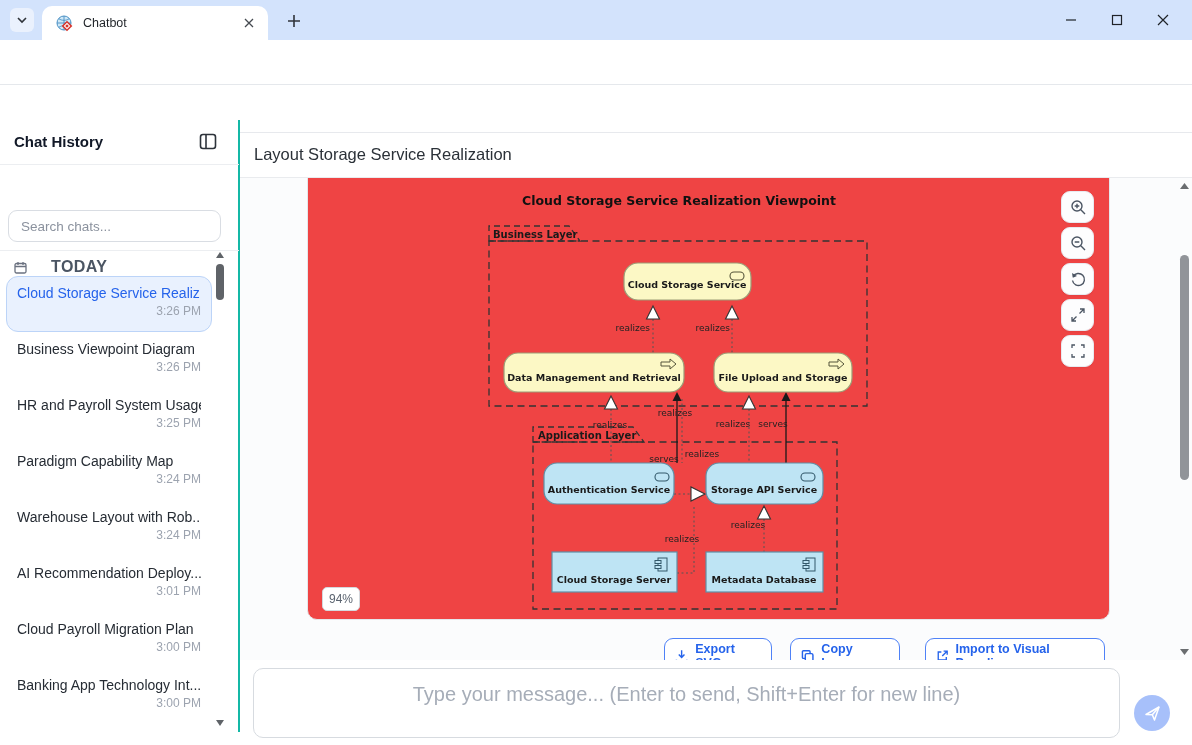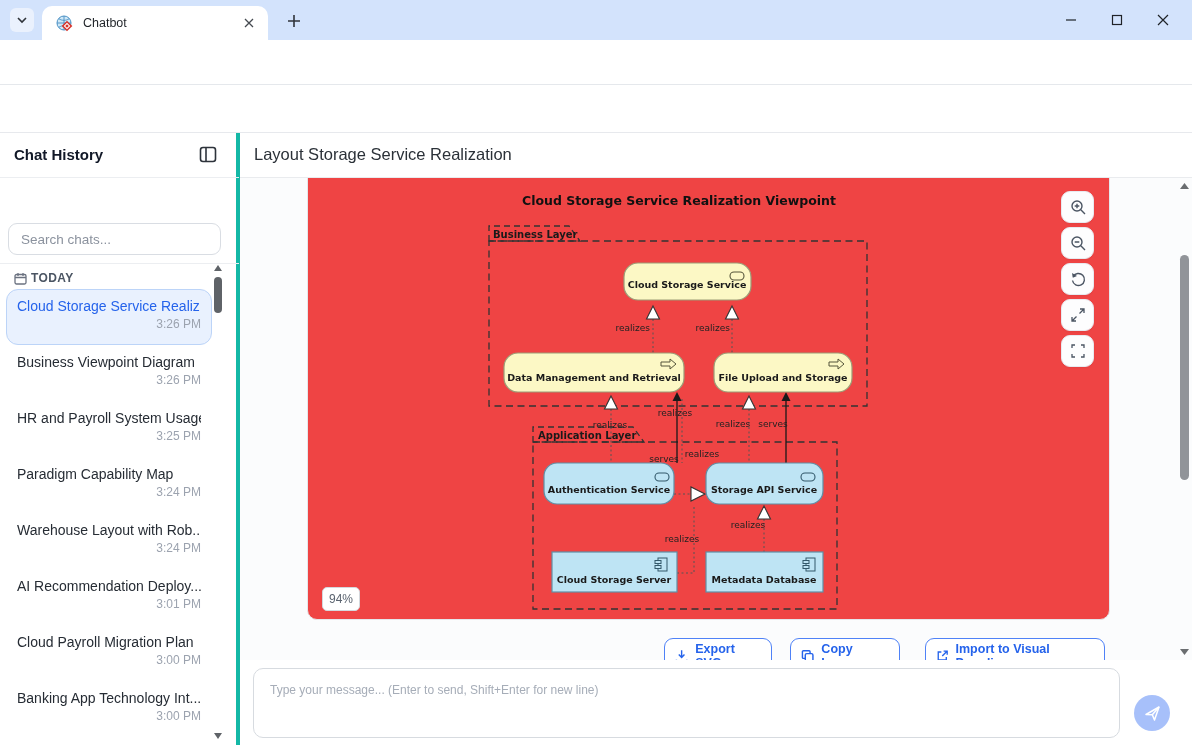--- a/index.html
+++ b/index.html
@@ -30,29 +30,29 @@
   .app-header { position:absolute; left:0; top:85px; width:1192px; height:48px; background:#fff; border-bottom:1px solid #e7e9ed; }
   .vp-logo { position:absolute; left:12px; top:94px; }
   .app-name { position:absolute; left:48px; top:94px; font-size:15px; font-weight:bold; color:#1f2430; }
   .powered { position:absolute; left:48px; top:112px; font-size:11.5px; color:#6b7280; }
   .powered a { color:#6b7280; text-decoration:underline; }
   .hdr-ic { position:absolute; top:99px; width:22px; height:22px; color:#24292f; }
   .more-apps { position:absolute; left:1067px; top:94px; width:72px; height:30px; border-radius:16px; background:#18a878; color:#fff; font-size:13px; font-weight:bold; display:flex; align-items:center; justify-content:center; }
   .bot-badge { position:absolute; left:1148px; top:91px; width:36px; height:36px; border-radius:50%; border:2px solid #3c4f63; background:#fff; display:flex; align-items:center; justify-content:center; }
 
   
-  .sidebar { position:absolute; left:0; top:133px; width:240px; height:612px; background:#fff; border-right:4px solid #14b8a6; }
+  .sidebar { position:absolute; left:0; top:120px; width:240px; height:612px; background:#fff; border-right:2px solid #14b8a6; }
   .sb-head { position:absolute; left:0; top:0; width:239px; height:45px; border-bottom:1px solid #eceef1; }
   .sb-title { position:absolute; left:14px; top:13px; font-size:15px; font-weight:bold; color:#111827; }
   .sb-collapse { position:absolute; right:22px; top:13px; color:#2d333b; }
   .new-chat { position:absolute; left:8px; top:53px; width:213px; height:31px; background:#4b7bec; border-radius:7px; color:#fff; font-size:13.5px; display:flex; align-items:center; justify-content:center; gap:8px; }
   .search { position:absolute; left:8px; top:90px; width:213px; height:32px; border:1px solid #d9dde3; border-radius:9px; font-family:"Liberation Sans",sans-serif; font-size:13.5px; padding:0 12px; color:#374151; background:#fff; }
   .search::placeholder { color:#8b929e; }
   .sb-div { position:absolute; left:0; top:130px; width:239px; height:1px; background:#eceef1; }
-  .today { position:absolute; left:14px; top:138px; display:flex; align-items:center; gap:4px; font-size:12px; font-weight:bold; color:#4b5563; letter-spacing:.4px; }
+  .today { position:absolute; left:14px; top:138px; display:flex; align-items:center; gap:24px; font-size:16px; font-weight:bold; color:#4b5563; letter-spacing:.4px; }
   .chat-list { position:absolute; left:0; top:156px; width:216px; }
   .chat-item { position:relative; height:56px; margin:0 4px 0 6px; padding:8px 10px; border-radius:12px; border:1px solid transparent; }
   .chat-item.selected { background:#e9f1fe; border-color:#bcd4f8; }
   .ci-title { font-size:14px; color:#262c34; white-space:nowrap; overflow:hidden; }
   .chat-item.selected .ci-title { color:#2563eb; }
   .ci-time { font-size:12px; color:#9ca3af; margin-top:3px;text-align:right; }
   .sb-scroll { position:absolute; right:13px; top:131px; width:10px; height:476px; }
   .sb-thumb { position:absolute; left:1px; top:13px; width:8px; height:36px; background:#5f6368; border-radius:4px; }
 
   
@@ -62,21 +62,21 @@
   .chat-scroll { position:absolute; left:0; top:45px; width:952px; height:482px; background:#fbfcfd; overflow:hidden; }
   .diagram-card { position:absolute; left:67px; top:-10px; width:803px; height:452px; background:#ef4444; border:1px solid #e4e7eb; border-radius:10px; }
   .zoom-badge { position:absolute; left:14px; top:418px; width:38px; height:24px; background:#fff; border:1px solid #d4d8dd; border-radius:5px; font-size:12px; color:#5b6470; display:flex; align-items:center; justify-content:center; }
   .zoom-controls { position:absolute; left:753px; top:22px; width:33px; }
   .zc-btn { width:33px; height:32px; background:#fdfdfe; border:1px solid #e8eaf0; border-radius:9px; margin-bottom:4px; box-shadow:0 1px 2px rgba(0,0,0,.05); display:flex; align-items:center; justify-content:center; color:#4b5563; }
   .page-scroll { position:absolute; right:1px; top:0; width:12px; height:482px; }
   .ps-thumb { position:absolute; left:1px; top:77px; width:9px; height:225px; background:#919499; border-radius:5px; }
   .actions-row { position:absolute; left:0; top:505px; width:952px; height:40px; }
   .act-btn { position:absolute; top:0; height:36px; background:#fff; border:1.5px solid #4f82f7; border-radius:9px; color:#2563eb; font-size:12.5px; font-weight:bold; display:flex; align-items:center; justify-content:center; gap:7px; padding:0 10px; }
   .input-bar { position:absolute; left:0; top:527px; width:952px; height:85px; background:#fff; }
-  .msg-input { position:absolute; left:13px; top:8px; width:867px; height:70px; border:1px solid #d7dbe0; border-radius:10px; padding:14px 16px; font-family:"Liberation Sans",sans-serif; font-size:12px; color:#374151; resize:none; }
+  .msg-input { position:absolute; left:13px; top:8px; width:867px; height:70px; border:1px solid #d7dbe0; border-radius:10px; padding:14px 16px; font-family:"Liberation Sans",sans-serif; font-size:20px; color:#374151; resize:none;text-align:center; }
   .msg-input::placeholder { color:#a6adb8; }
   .send-btn { position:absolute; left:894px; top:35px; width:36px; height:36px; border-radius:50%; background:#a7c0fa; display:flex; align-items:center; justify-content:center; }
 
   svg { display:block; }
   .diagram-svg { position:absolute; left:177px; top:18px; }
   .dg-node { font-family:"DejaVu Sans","Liberation Sans",sans-serif; font-size:9.5px; font-weight:bold; fill:#1a1a1a; }
   .dg-edge { font-family:"DejaVu Sans","Liberation Sans",sans-serif; font-size:9px; fill:#222; }
   .dg-layer { font-family:"DejaVu Sans","Liberation Sans",sans-serif; font-size:10px; font-weight:bold; fill:#1a1a1a; }
   .dg-title { font-family:"DejaVu Sans","Liberation Sans",sans-serif; font-size:12.5px; font-weight:bold; fill:#111; }
 </style>

